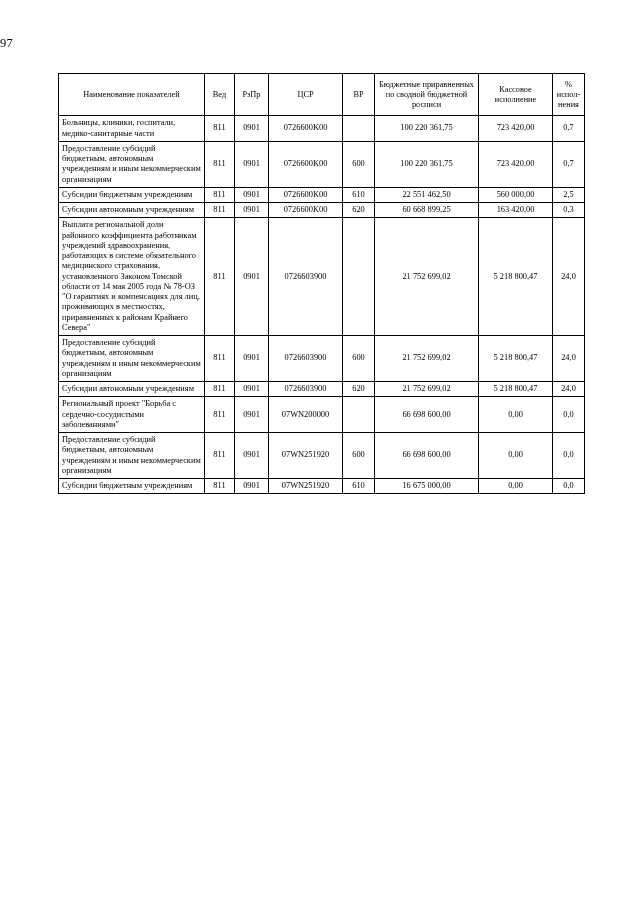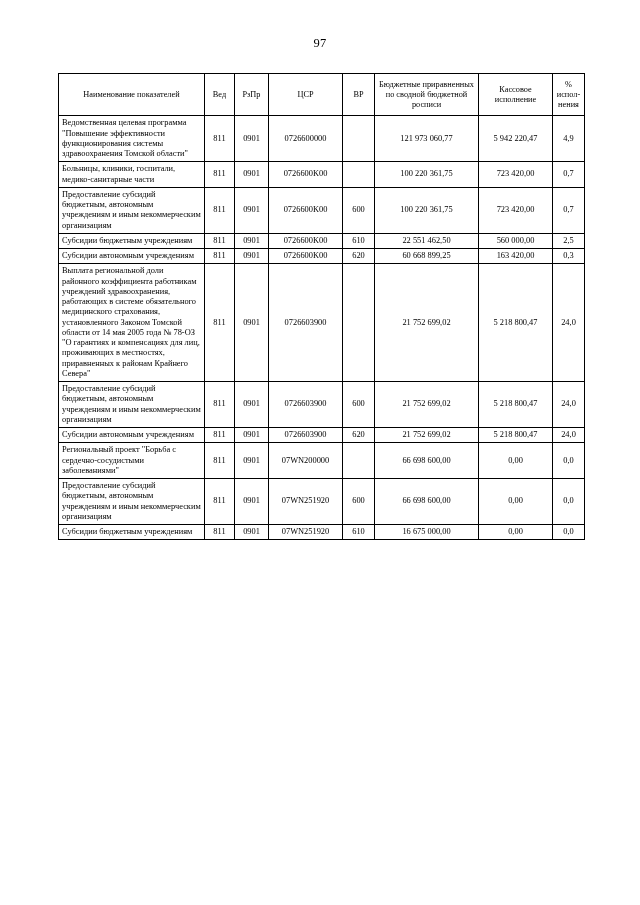--- a/index.html
+++ b/index.html
@@ -15,21 +15,20 @@
     position: relative;
   }
   .page {
     width: 640px;
     height: 905px;
     box-sizing: border-box;
     padding: 0;
     position: relative;
   }
   .page-number {
-    text-align: center;
     font-size: 12.5px;
     margin-top: 36px;
     margin-bottom: 22px;
     letter-spacing: 0.2px;
   }
   .table-wrap {
     margin: 0 56px 0 58px;
   }
   table.report {
     border-collapse: collapse;
@@ -99,30 +98,20 @@
           <th>РзПр</th>
           <th>ЦСР</th>
           <th>ВР</th>
           <th>Бюджетные приравненных по сводной бюджетной росписи</th>
           <th>Кассовое исполнение</th>
           <th>% испол-нения</th>
         </tr>
       </thead>
       <tbody id="table-body">
           <tr>
-            <td class="name">Ведомственная целевая программа "Повышение эффективности функционирования системы здравоохранения Томской области"</td>
-            <td class="center">811</td>
-            <td class="center">0901</td>
-            <td class="center">0726600000</td>
-            <td class="center"></td>
-            <td class="num">121 973 060,77</td>
-            <td class="num">5 942 220,47</td>
-            <td class="num">4,9</td>
-          </tr>
-          <tr>
             <td class="name">Больницы, клиники, госпитали, медико-санитарные части</td>
             <td class="center">811</td>
             <td class="center">0901</td>
             <td class="center">0726600K00</td>
             <td class="center"></td>
             <td class="num">100 220 361,75</td>
             <td class="num">723 420,00</td>
             <td class="num">0,7</td>
           </tr>
           <tr>

